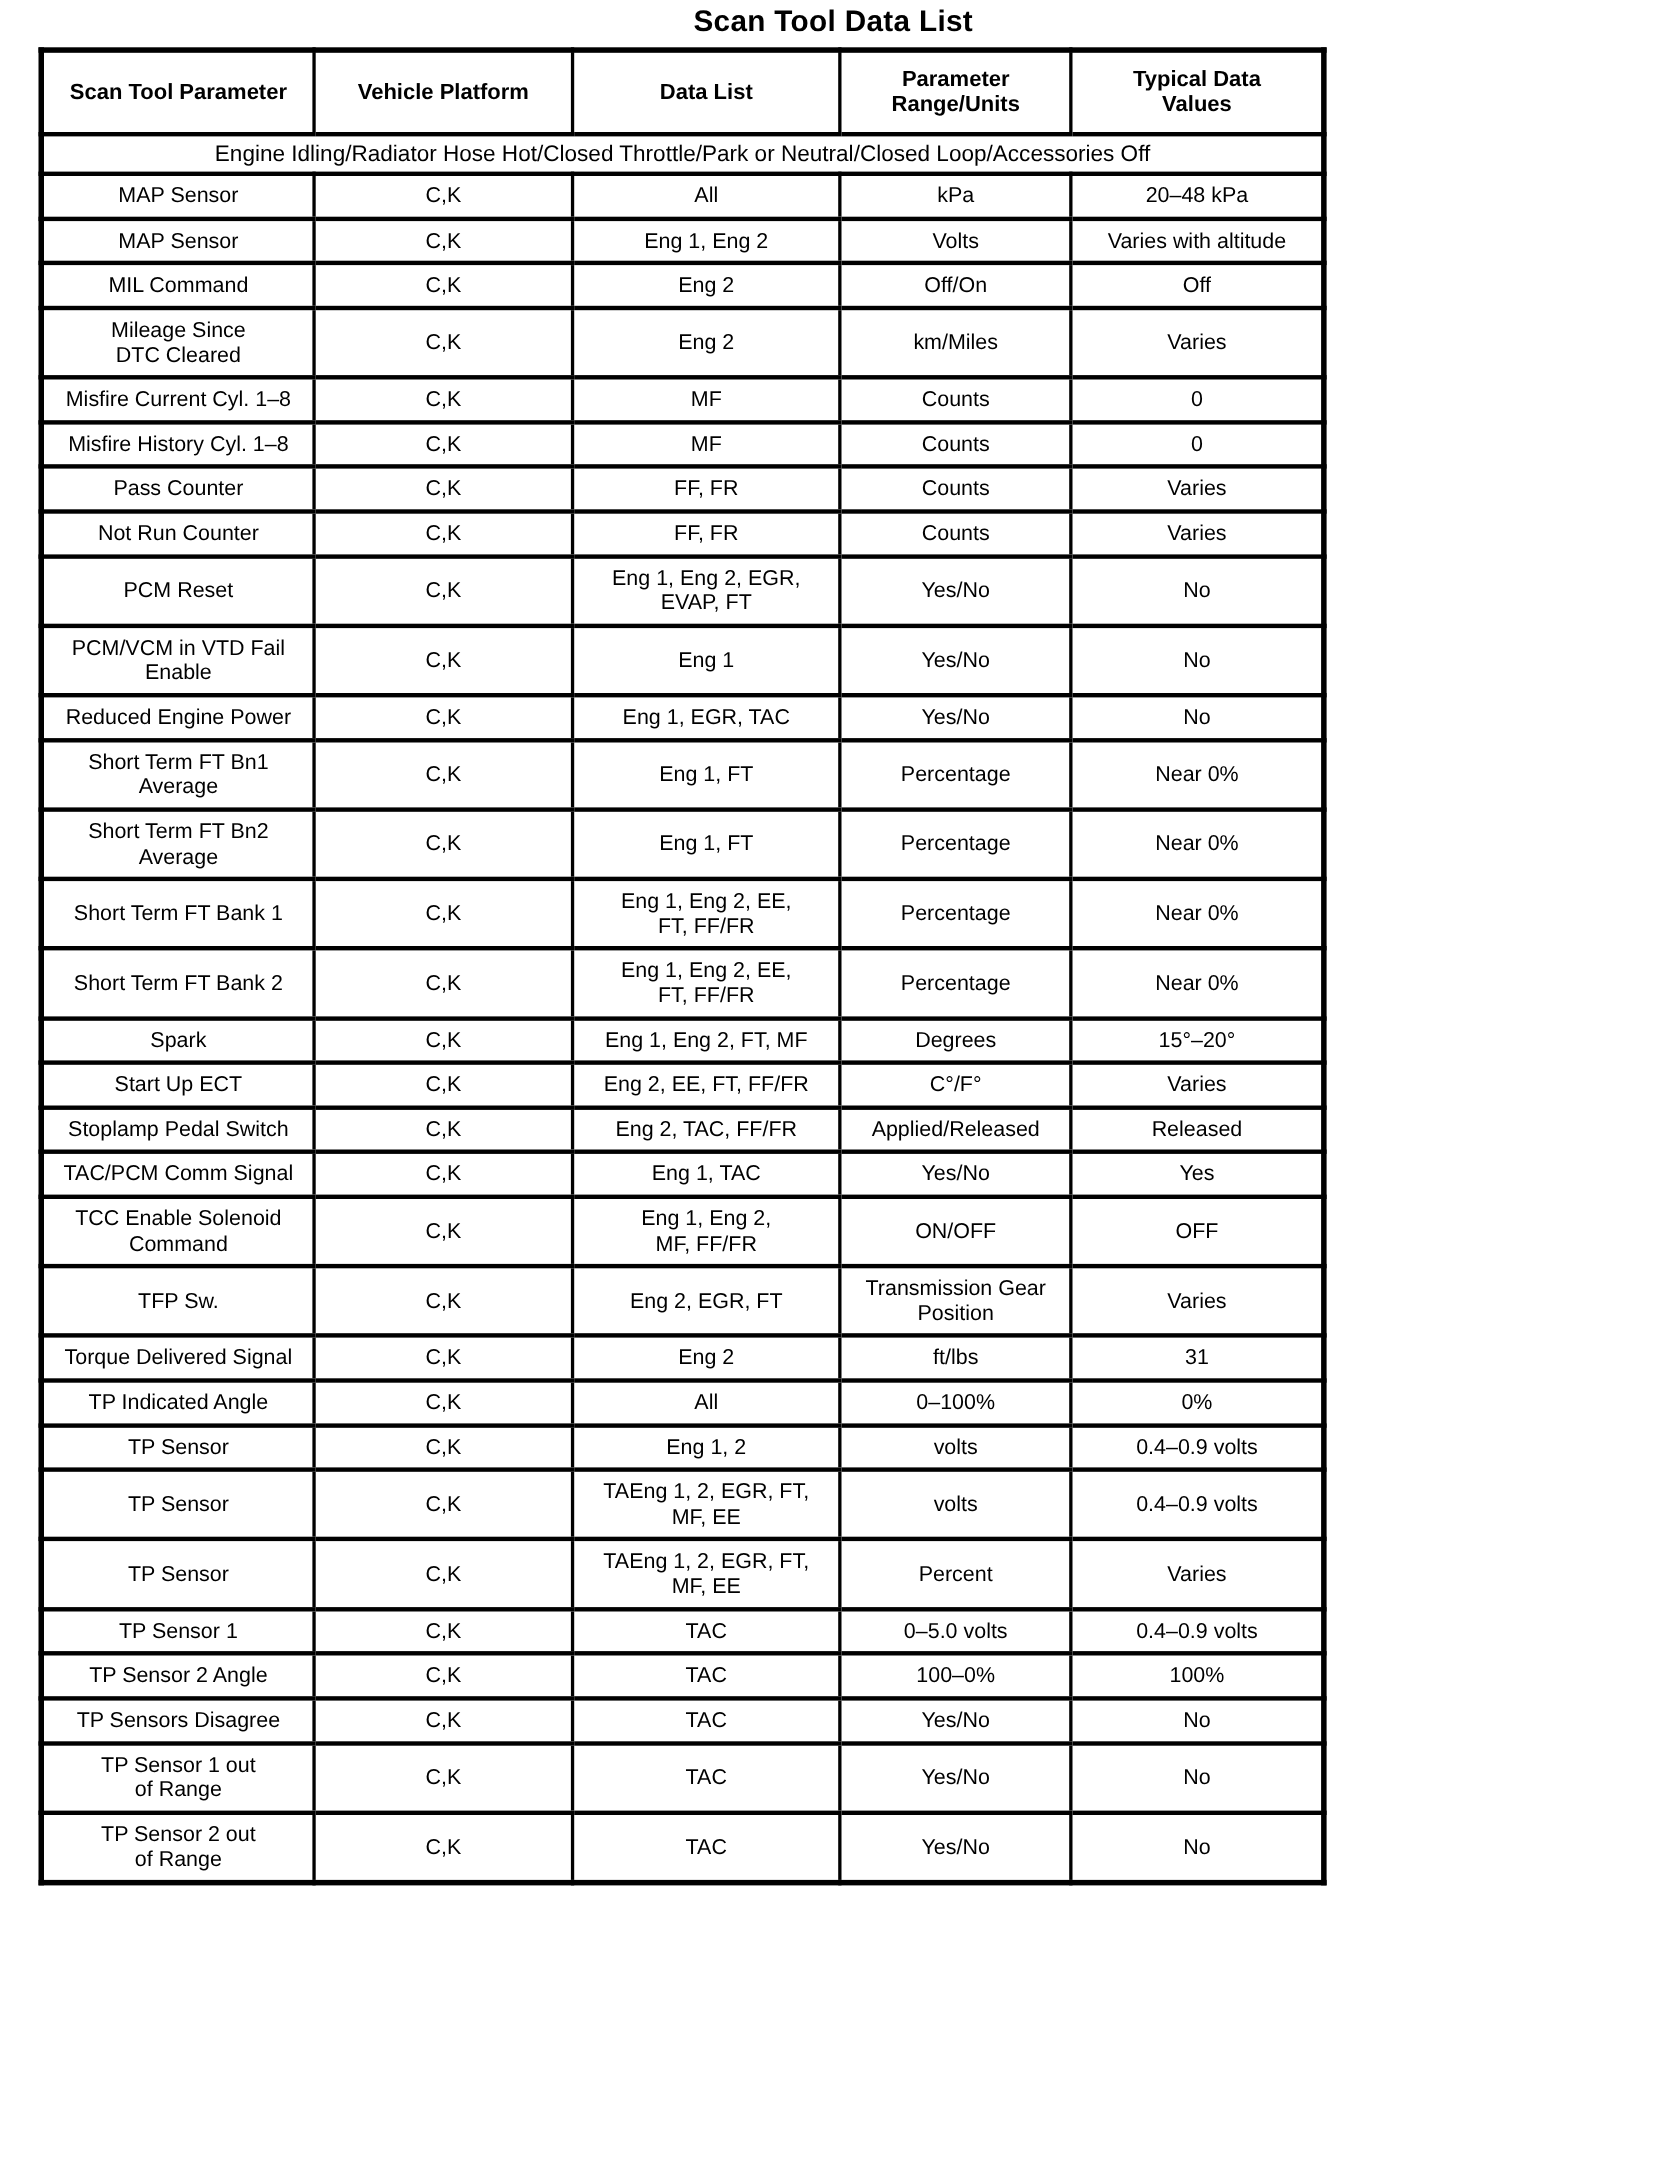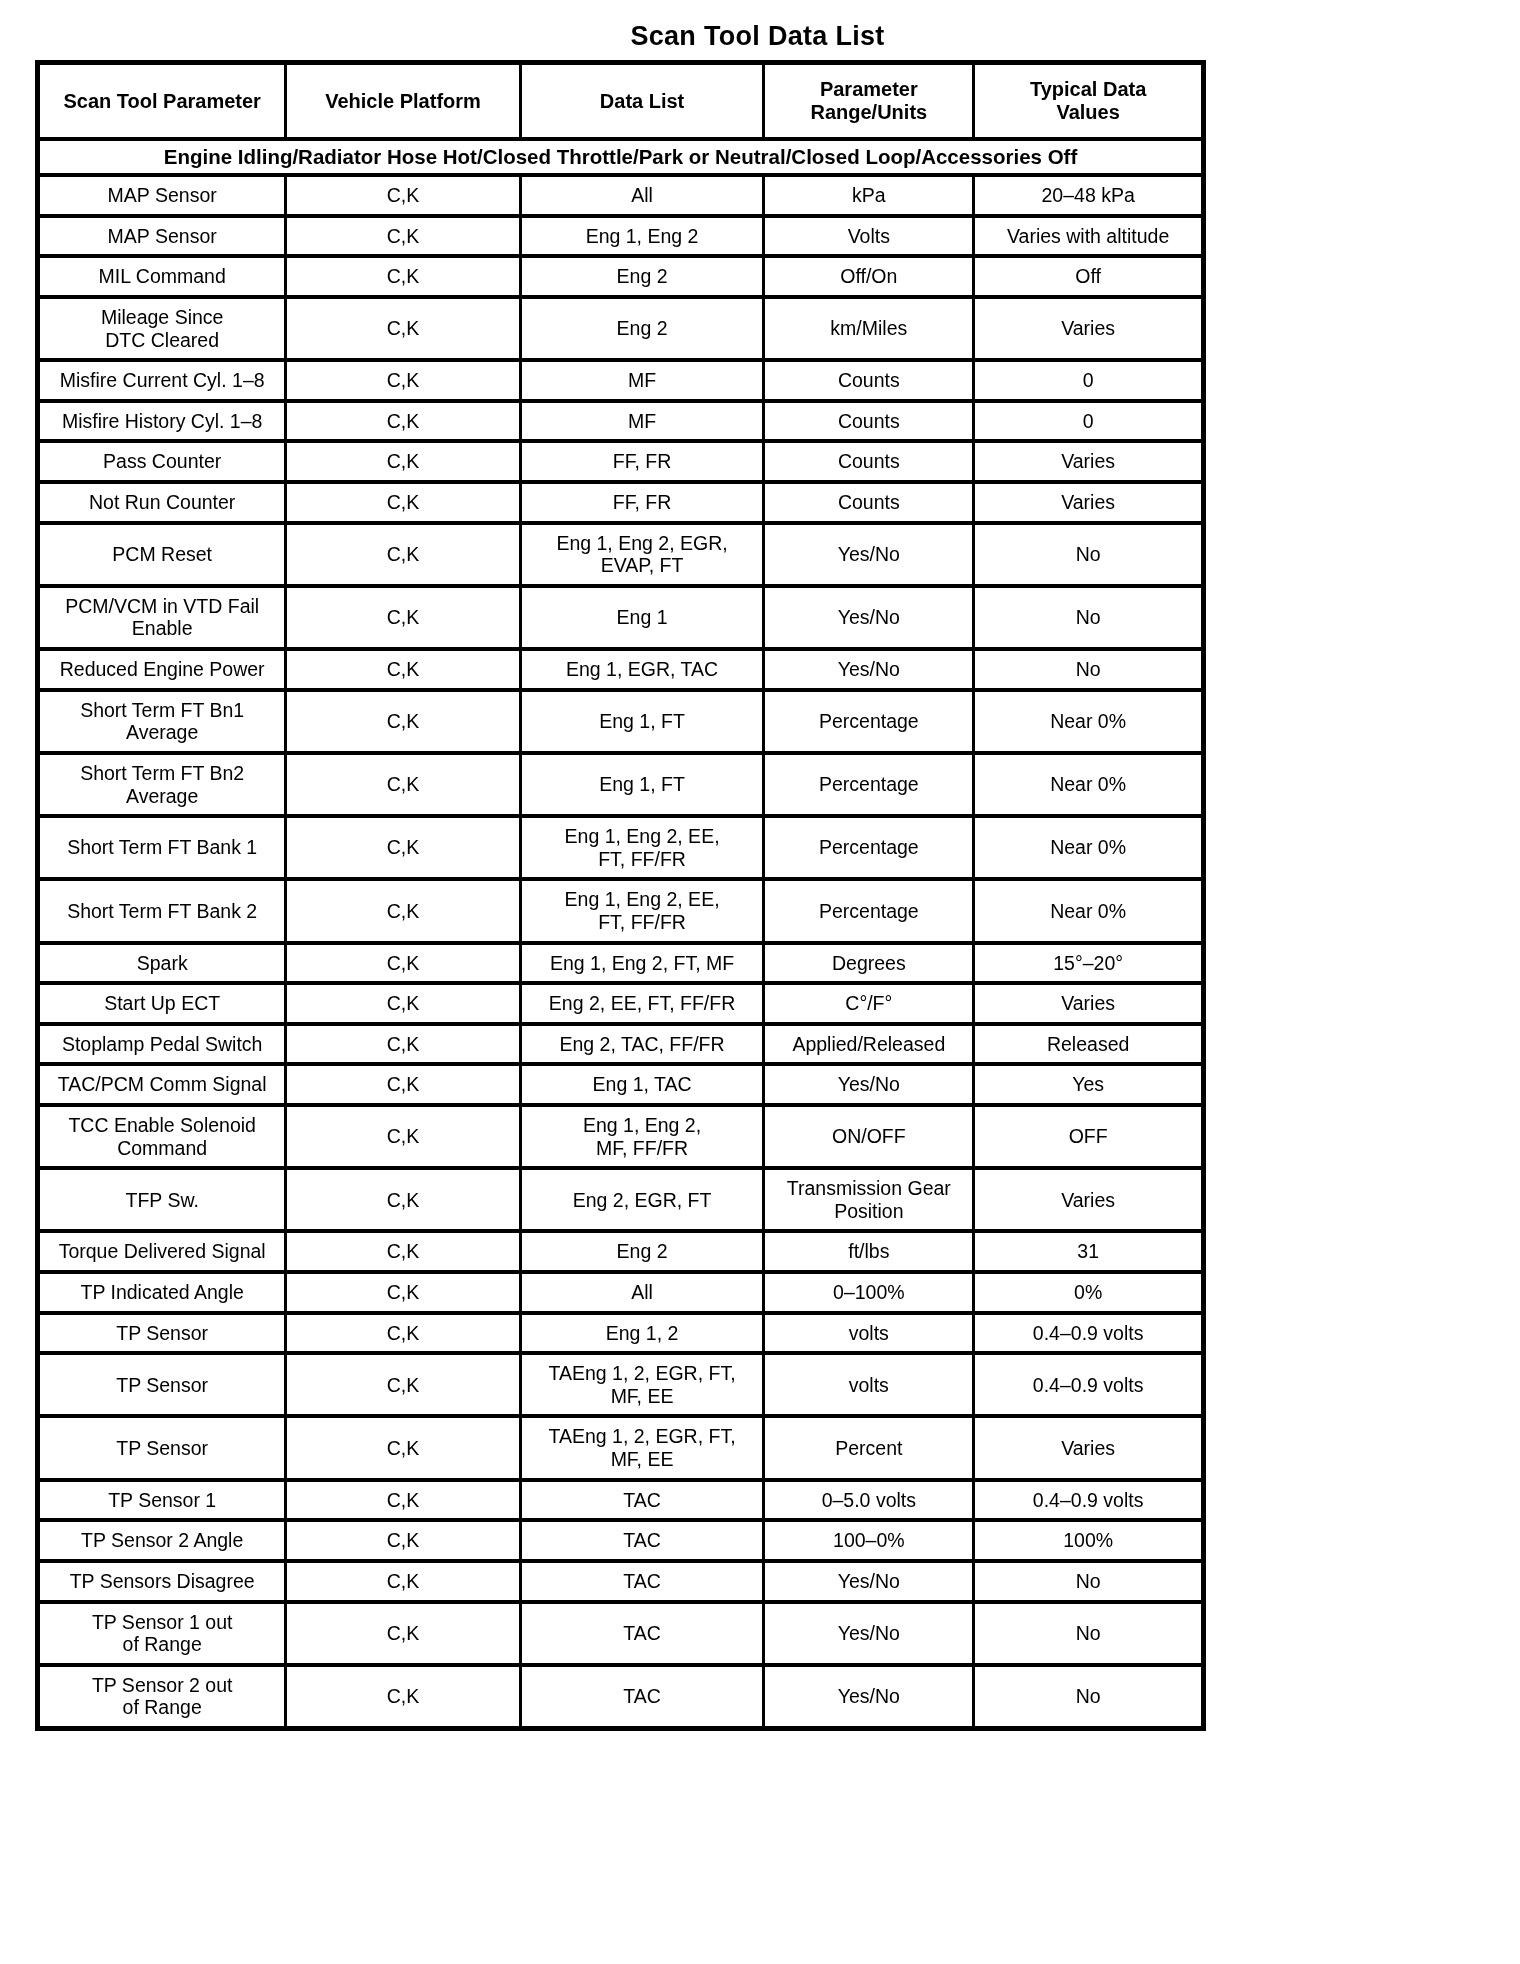--- a/index.html
+++ b/index.html
@@ -6,21 +6,21 @@
     margin: 0;
     padding: 0;
     background: #ffffff;
     color: #000000;
     font-family: "Liberation Sans", sans-serif;
   }
   .page {
     width: 1520px;
     min-height: 1964px;
     box-sizing: border-box;
-    padding-top: 21px;
+    padding-top: 4px;
     background: #ffffff;
   }
   .doc-title {
     width: 1445px;
     margin: 0 0 8px 35px;
     text-align: center;
     font-size: 27px;
     font-weight: 700;
     letter-spacing: 0.3px;
   }
@@ -44,21 +44,21 @@
     font-size: 19.5px;
     line-height: 1.16;
     overflow: hidden;
   }
   .scan-table thead th {
     font-weight: 700;
     font-size: 20px;
     padding: 13px 4px;
   }
   .scan-table tr.section-row td {
-    font-weight: 700;
+    font-weight: 400;
     font-size: 20.5px;
     padding: 4px;
     text-align: center;
   }
 </style>
 </head>
 <body>
 
 <div class="page">
   <h1 class="doc-title">Scan Tool Data List</h1>

